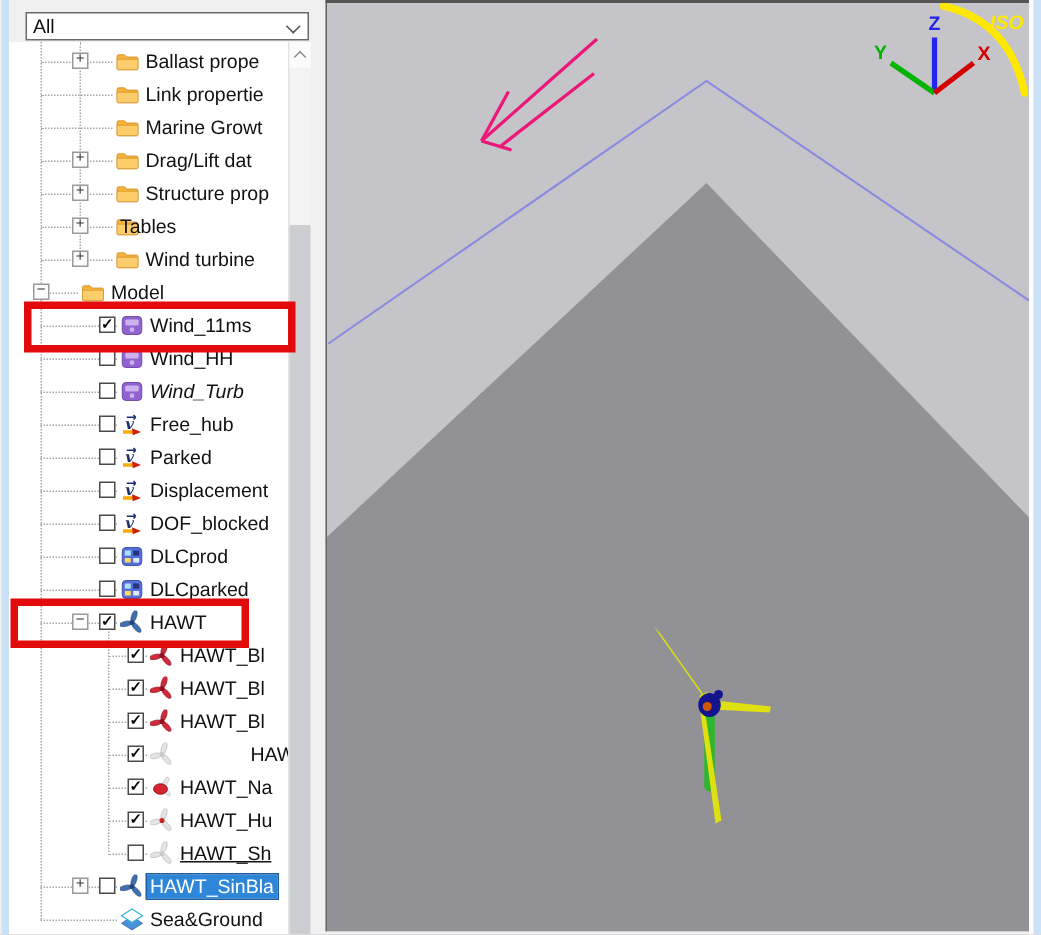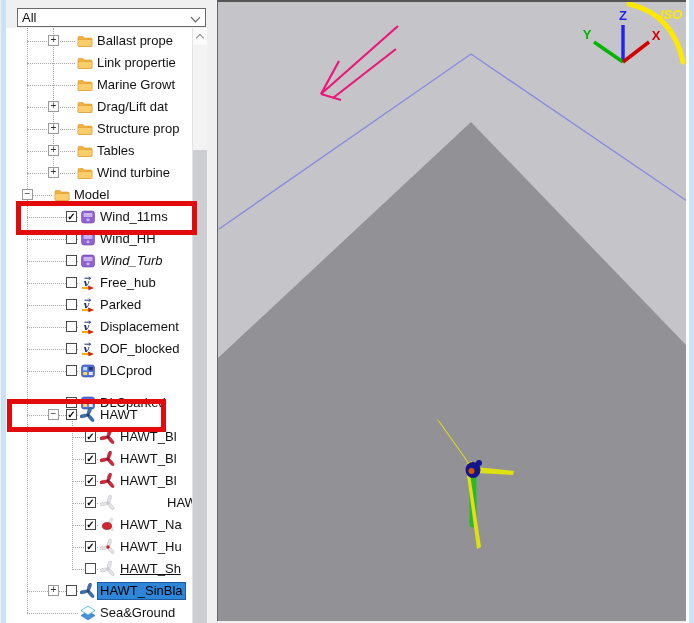--- a/index.html
+++ b/index.html
@@ -103,21 +103,21 @@
           </svg></span>
         <span class="tlabel" style="left: 89px;">Structure prop</span>
       </div>
       <div class="row" style="top: 112px;">
         <div class="stub" style="left: 21px; width: 48px;"></div>
         <div class="expander" style="left: 42px;">+</div>
         <span class="ticon" style="left: 71px;"><svg viewBox="0 0 16 16" width="16" height="16">
             <path d="M1 4.5 Q1 3.5 2 3.5 H6 L7.5 5 H14 Q15 5 15 6 V12.5 Q15 13.5 14 13.5 H2 Q1 13.5 1 12.5 Z" fill="#f7b239" stroke="#c98a1e" stroke-width="0.5"></path>
             <path d="M1 6.5 H15 V12.5 Q15 13.5 14 13.5 H2 Q1 13.5 1 12.5 Z" fill="#fccd6b" stroke="#c98a1e" stroke-width="0.4"></path>
           </svg></span>
-        <span class="tlabel" style="left: 89px;">Tables</span>
+        <span class="tlabel" style="left: 72px;">Tables</span>
       </div>
       <div class="row" style="top: 134px;">
         <div class="stub" style="left: 21px; width: 48px;"></div>
         <div class="expander" style="left: 42px;">+</div>
         <span class="ticon" style="left: 71px;"><svg viewBox="0 0 16 16" width="16" height="16">
             <path d="M1 4.5 Q1 3.5 2 3.5 H6 L7.5 5 H14 Q15 5 15 6 V12.5 Q15 13.5 14 13.5 H2 Q1 13.5 1 12.5 Z" fill="#f7b239" stroke="#c98a1e" stroke-width="0.5"></path>
             <path d="M1 6.5 H15 V12.5 Q15 13.5 14 13.5 H2 Q1 13.5 1 12.5 Z" fill="#fccd6b" stroke="#c98a1e" stroke-width="0.4"></path>
           </svg></span>
         <span class="tlabel" style="left: 89px;">Wind turbine</span>
       </div>
@@ -209,21 +209,21 @@
         <div class="cb" style="left: 60px;"></div>
         <span class="ticon" style="left: 74px;"><svg viewBox="0 0 16 16" width="16" height="16">
             <rect x="1.5" y="2" width="13" height="12" rx="2.5" fill="#5570d8" stroke="#3448a8" stroke-width="0.6"></rect>
             <rect x="3.2" y="4" width="4" height="3.4" fill="#aee0ff"></rect>
             <rect x="8.8" y="4" width="4" height="3.4" fill="#26337f"></rect>
             <rect x="3.2" y="9" width="4" height="3" fill="#ffd95e"></rect>
             <rect x="8.8" y="9" width="4" height="3" fill="#dfe8ff"></rect>
           </svg></span>
         <span class="tlabel" style="left: 92px;">DLCprod</span>
       </div>
-      <div class="row" style="top: 364px;">
+      <div class="row" style="top: 354px;">
         <div class="stub" style="left: 21px; width: 51px;"></div>
         <div class="cb" style="left: 60px;"></div>
         <span class="ticon" style="left: 74px;"><svg viewBox="0 0 16 16" width="16" height="16">
             <rect x="1.5" y="2" width="13" height="12" rx="2.5" fill="#5570d8" stroke="#3448a8" stroke-width="0.6"></rect>
             <rect x="3.2" y="4" width="4" height="3.4" fill="#aee0ff"></rect>
             <rect x="8.8" y="4" width="4" height="3.4" fill="#26337f"></rect>
             <rect x="3.2" y="9" width="4" height="3" fill="#ffd95e"></rect>
             <rect x="8.8" y="9" width="4" height="3" fill="#dfe8ff"></rect>
           </svg></span>
         <span class="tlabel" style="left: 92px;">DLCparked</span>
@@ -337,21 +337,21 @@
         <div class="expander" style="left: 42px;">+</div>
         <div class="cb" style="left: 60px;"></div>
         <span class="ticon" style="left: 74px;"><svg viewBox="0 0 16 16" width="16" height="16">
             <g fill="#3f6fad" stroke="#2a4f86" stroke-width="0.4">
               <ellipse cx="8" cy="3.6" rx="1.7" ry="4.2" transform="rotate(18 8 8)"></ellipse>
               <ellipse cx="8" cy="3.6" rx="1.7" ry="4.2" transform="rotate(138 8 8)"></ellipse>
               <ellipse cx="8" cy="3.6" rx="1.7" ry="4.2" transform="rotate(258 8 8)"></ellipse>
             </g>
             <circle cx="8" cy="8" r="1.7" fill="#24477a"></circle>
           </svg></span>
-        <span class="tlabel sel" style="left: 92px; background: rgb(46, 134, 216); color: #000000;">HAWT_SinBla</span>
+        <span class="tlabel sel" style="left: 92px; background: rgb(46, 134, 216); color: #ffffff;">HAWT_SinBla</span>
       </div>
       <div class="row" style="top: 574px;">
         <div class="stub" style="left: 21px; width: 51px;"></div>
         <span class="ticon" style="left: 74px;"><svg viewBox="0 0 16 16" width="16" height="16">
             <path d="M8 6 L15 10.5 8 15 1 10.5 Z" fill="#4a90d9" stroke="#2a60a9" stroke-width="0.5"></path>
             <path d="M8 1 L15 5.5 8 10 1 5.5 Z" fill="#ffffff" stroke="#30b4dc" stroke-width="0.8"></path>
           </svg></span>
         <span class="tlabel" style="left: 92px;">Sea&amp;Ground</span>
       </div>
     </div>

